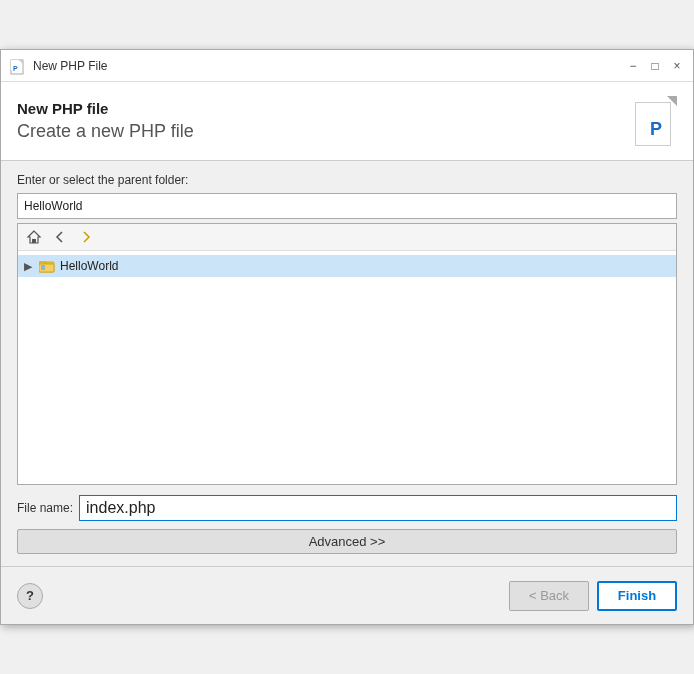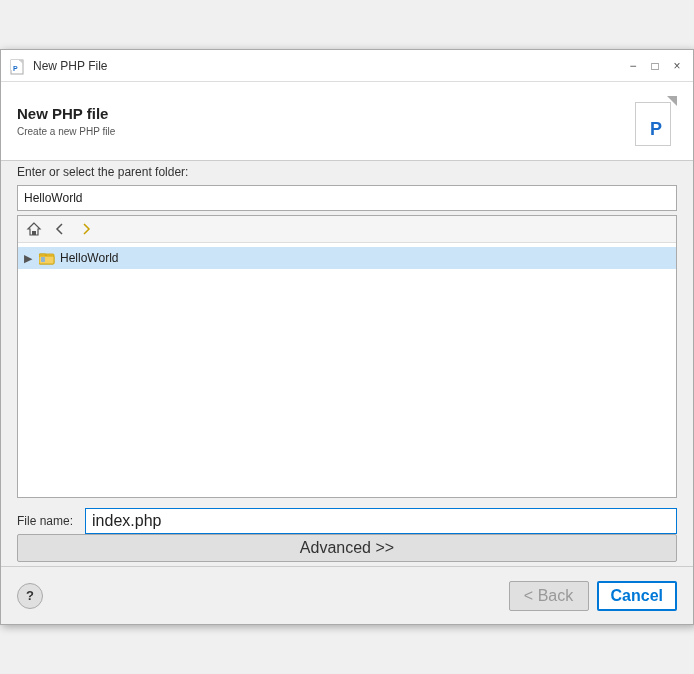--- a/index.html
+++ b/index.html
@@ -71,29 +71,29 @@
       flex-shrink: 0;
     }
     .header-text { flex: 1; }
     .header-title {
       font-size: 15px;
       font-weight: bold;
       color: #222;
       margin-bottom: 4px;
     }
     .header-subtitle {
-      font-size: 10px;
+      font-size: 18px;
       color: #555;
     }
 
     .content {
       flex: 1;
       display: flex;
       flex-direction: column;
-      padding: 4px 16px;
+      padding: 12px 16px;
       background: #f0f0f0;
       overflow: hidden;
     }
 
     .folder-label {
       font-size: 12px;
       color: #333;
       margin-bottom: 6px;
     }
 
@@ -176,21 +176,21 @@
 
     .tree-item-label {
       font-size: 12px;
       color: #222;
     }
 
     .file-name-row {
       display: flex;
       align-items: center;
       margin-top: 10px;
-      gap: 6px;
+      margin-bottom: 8px;
     }
     .file-name-label {
       font-size: 12px;
       color: #333;
       margin-right: 6px;
       white-space: nowrap;
     }
     .file-name-input {
       flex: 1;
       height: 26px;
@@ -199,21 +199,21 @@
       font-size: 16px;
       background: #fff;
       color: #222;
       outline: none;
     }
 
     .advanced-btn {
       background: #e0e0e0;
       border: 1px solid #aaa;
       padding: 4px 10px;
-      font-size: 16px;
+      font-size: 13px;
       cursor: pointer;
       color: #333;
       border-radius: 2px;
       text-align: center;
     }
 
     .footer {
       height: 58px;
       background: #f0f0f0;
       border-top: 1px solid #ccc;
@@ -232,21 +232,21 @@
     .footer-right {
       display: flex;
       gap: 8px;
       align-items: center;
     }
 
     .footer-btn {
       min-width: 80px;
       height: 30px;
       padding: 0 12px;
-      font-size: 16px;
+      font-size: 13px;
       cursor: pointer;
       border-radius: 2px;
       display: flex;
       align-items: center;
       justify-content: center;
     }
 
     .btn-default {
       background: #e0e0e0;
       border: 1px solid #aaa;
@@ -402,17 +402,17 @@
 
     <button class="advanced-btn">Advanced &gt;&gt;</button>
   </div>
 
   <div class="footer">
     <div class="footer-left">
       <button class="help-btn">?</button>
     </div>
     <div class="footer-right">
       <button class="footer-btn btn-default" disabled="">&lt; Back</button>
-      <button class="footer-btn btn-primary">Cancel</button>
+      <button class="footer-btn btn-primary">Finish</button>
     </div>
   </div>
 
 </div>
 
 </body></html>

